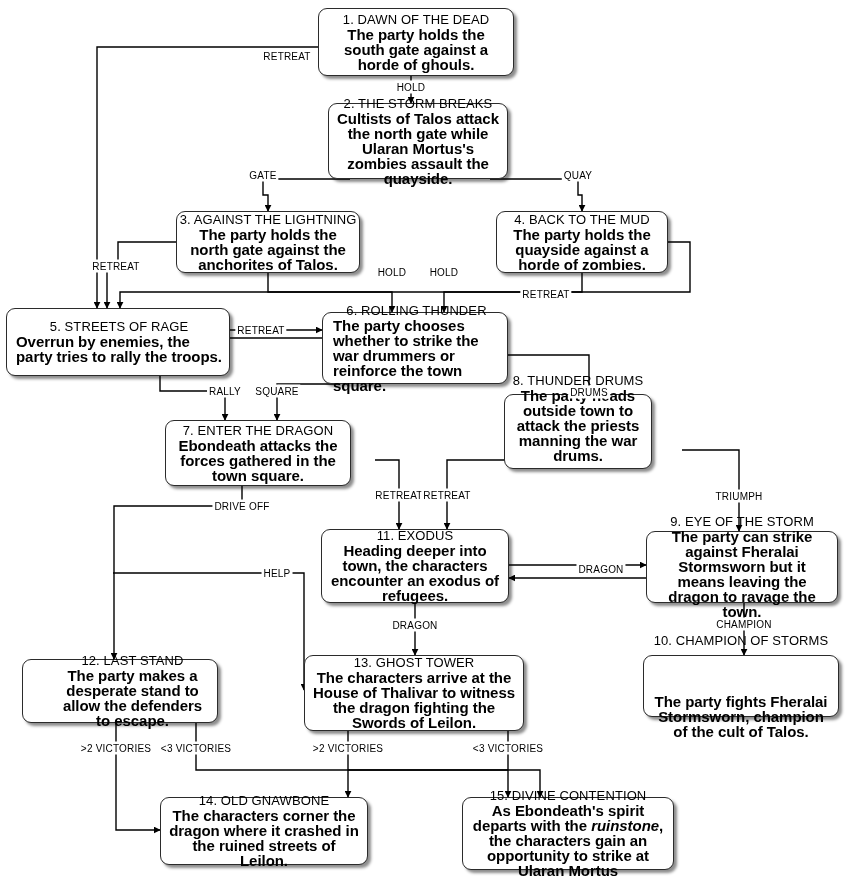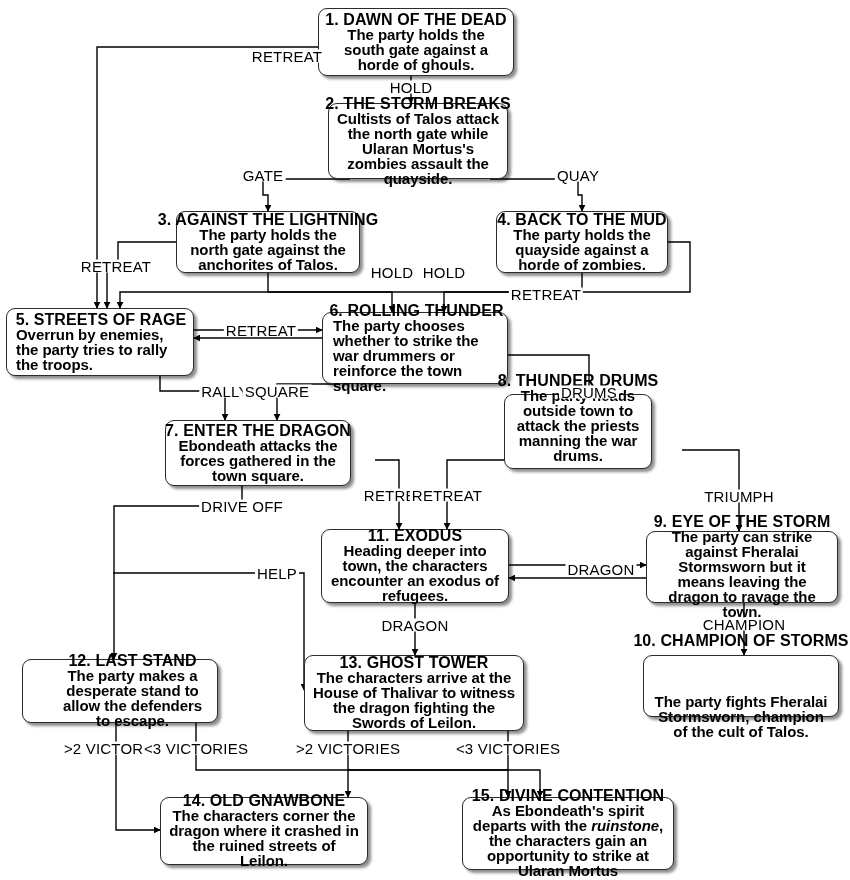--- a/index.html
+++ b/index.html
@@ -30,38 +30,38 @@
     display: flex;
     flex-direction: column;
     align-items: center;
     justify-content: center;
     text-align: center;
     padding: 5px 7px;
     color: #000000;
     z-index: 5;
   }
   .node .title {
-    font-size: 16px;
-    font-weight: 700;
+    font-size: 13px;
+    font-weight: 400;
     line-height: 14px;
     letter-spacing: 0.1px;
     white-space: nowrap;
   }
   .node .body {
     font-size: 15px;
     font-weight: 600;
     line-height: 15px;
     letter-spacing: -0.05px;
   }
   .node .body i { font-style: italic; }
   .elabel {
     position: absolute;
     background: #ffffff;
     color: #000000;
-    font-size: 15px;
+    font-size: 10px;
     font-weight: 400;
     letter-spacing: 0.2px;
     line-height: 11px;
     padding: 1px 2px 1px 2px;
     white-space: nowrap;
     z-index: 8;
     transform: translate(-50%, -50%);
     text-align: center;
   }
 </style>
@@ -147,21 +147,21 @@
   <div class="node" style="left:176px; top:211px; width:184px; height:62px;">
     <div class="title">3.    AGAINST THE LIGHTNING</div>
     <div class="body">The party holds the north gate against the anchorites of Talos.</div>
   </div>
 
   <div class="node" style="left:496px; top:211px; width:172px; height:62px;">
     <div class="title">4. BACK TO THE MUD</div>
     <div class="body">The party holds the quayside against a horde of zombies.</div>
   </div>
 
-  <div class="node" style="left:6px; top:308px; width:188px; height:68px; align-items:flex-start; text-align:left; padding-left:9px;">
+  <div class="node" style="left:6px; top:308px; width:224px; height:68px; align-items:flex-start; text-align:left; padding-left:9px;">
     <div class="title" style="align-self:center;">5.    STREETS OF RAGE</div>
     <div class="body" style="text-align:left;">Overrun by enemies, the party tries to rally the troops.</div>
   </div>
 
   <div class="node" style="left:322px; top:312px; width:186px; height:72px; align-items:flex-start; text-align:left; padding-left:10px;">
     <div class="title" style="align-self:center;">6.    ROLLING THUNDER</div>
     <div class="body" style="text-align:left;">The party chooses whether to strike the war drummers or reinforce the town square.</div>
   </div>
 
   <div class="node" style="left:165px; top:420px; width:186px; height:66px;">

